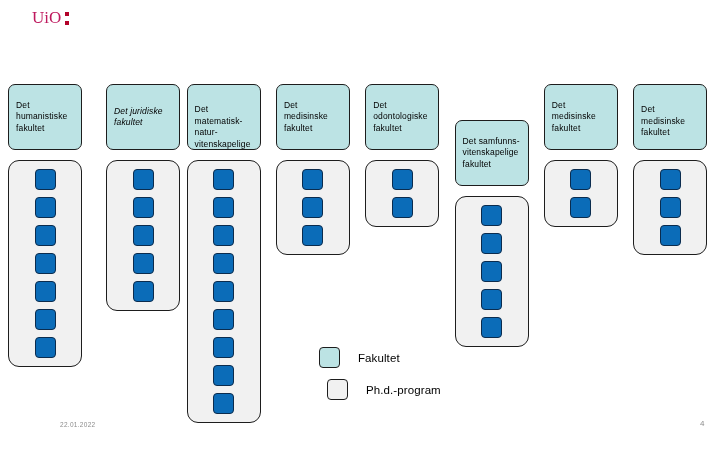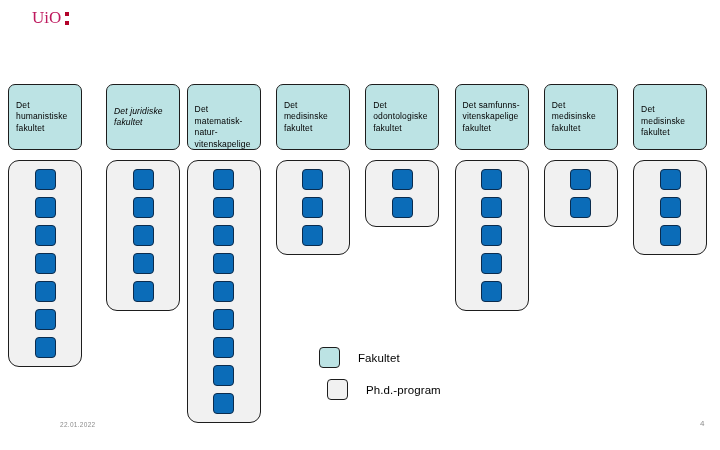--- a/index.html
+++ b/index.html
@@ -241,21 +241,21 @@
           <div>Det</div>
           <div>odontologiske</div>
           <div>fakultet</div>
         </div>
       </div>
       <div class="phd-box">
         <div class="institute"></div>
         <div class="institute"></div>
       </div>
     </div>
-    <div class="column" style="left: 454.5px;">
+    <div class="column" style="left: 454.5px; margin-top: 36px;">
       <div class="faculty-box">
         <div>
           <div>Det samfunns-</div>
           <div>vitenskapelige</div>
           <div>fakultet</div>
         </div>
       </div>
       <div class="phd-box">
         <div class="institute"></div>
         <div class="institute"></div>

